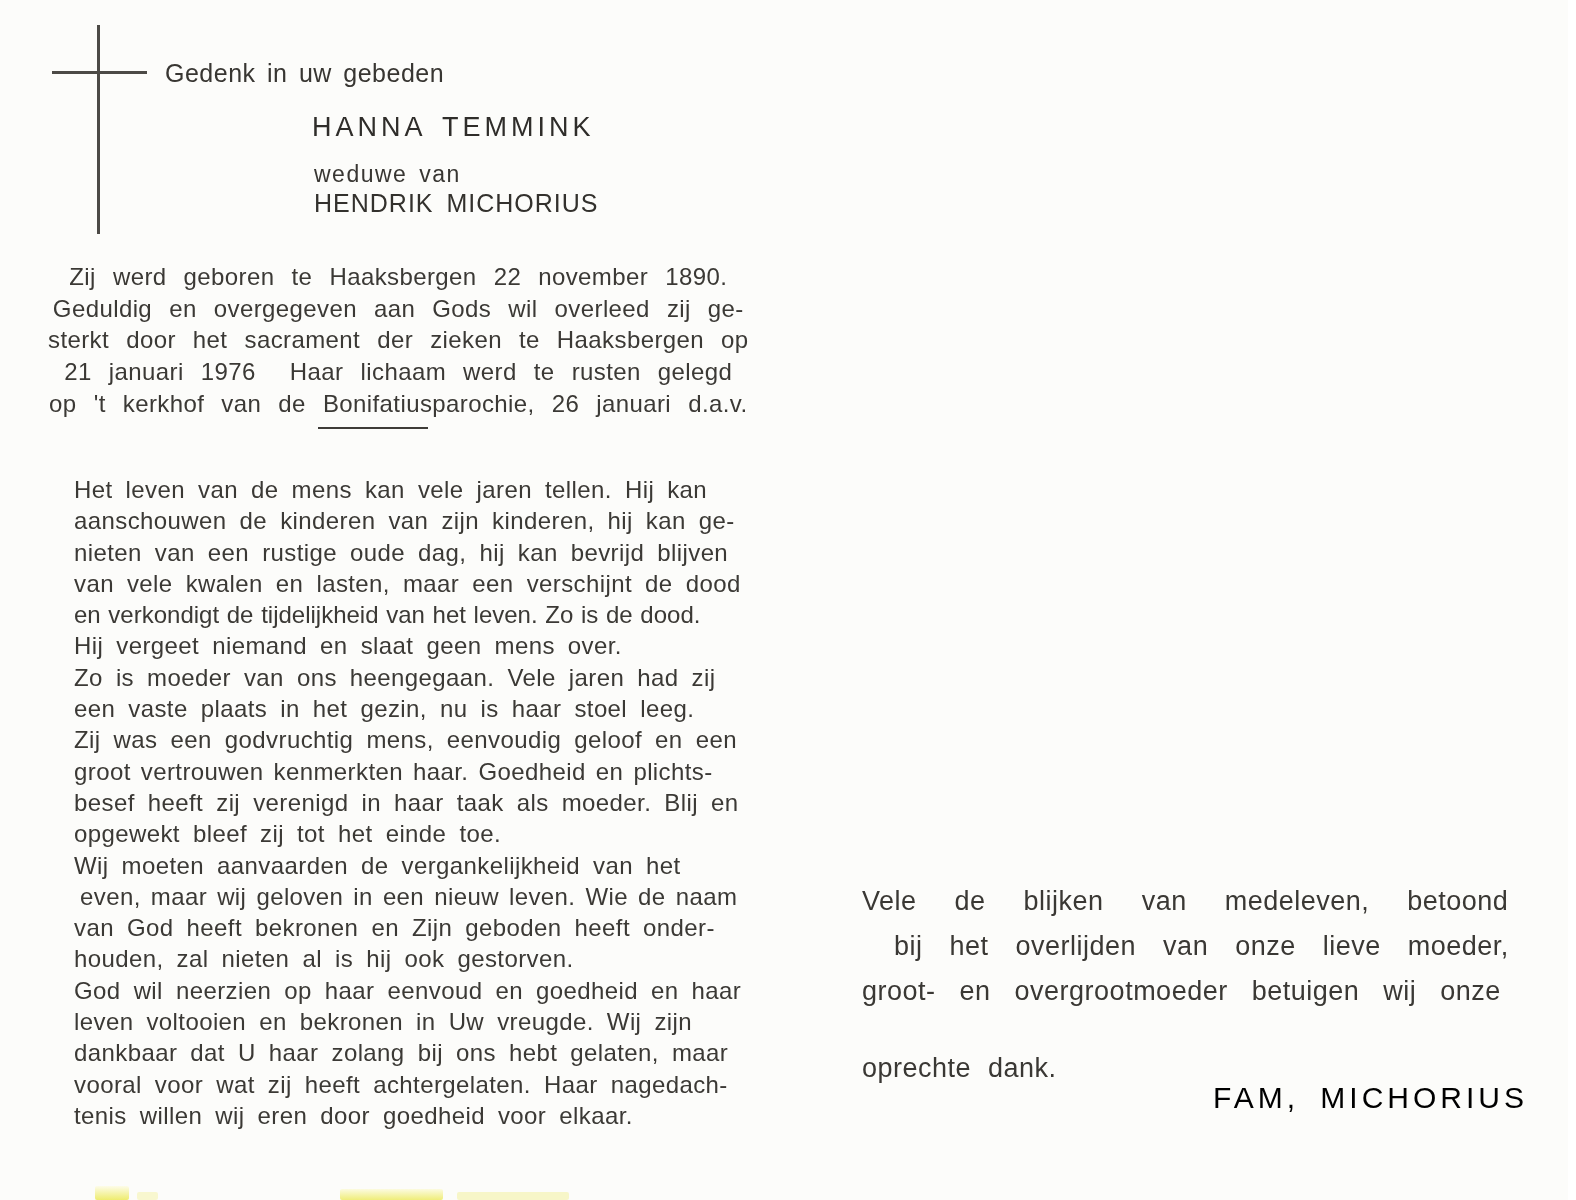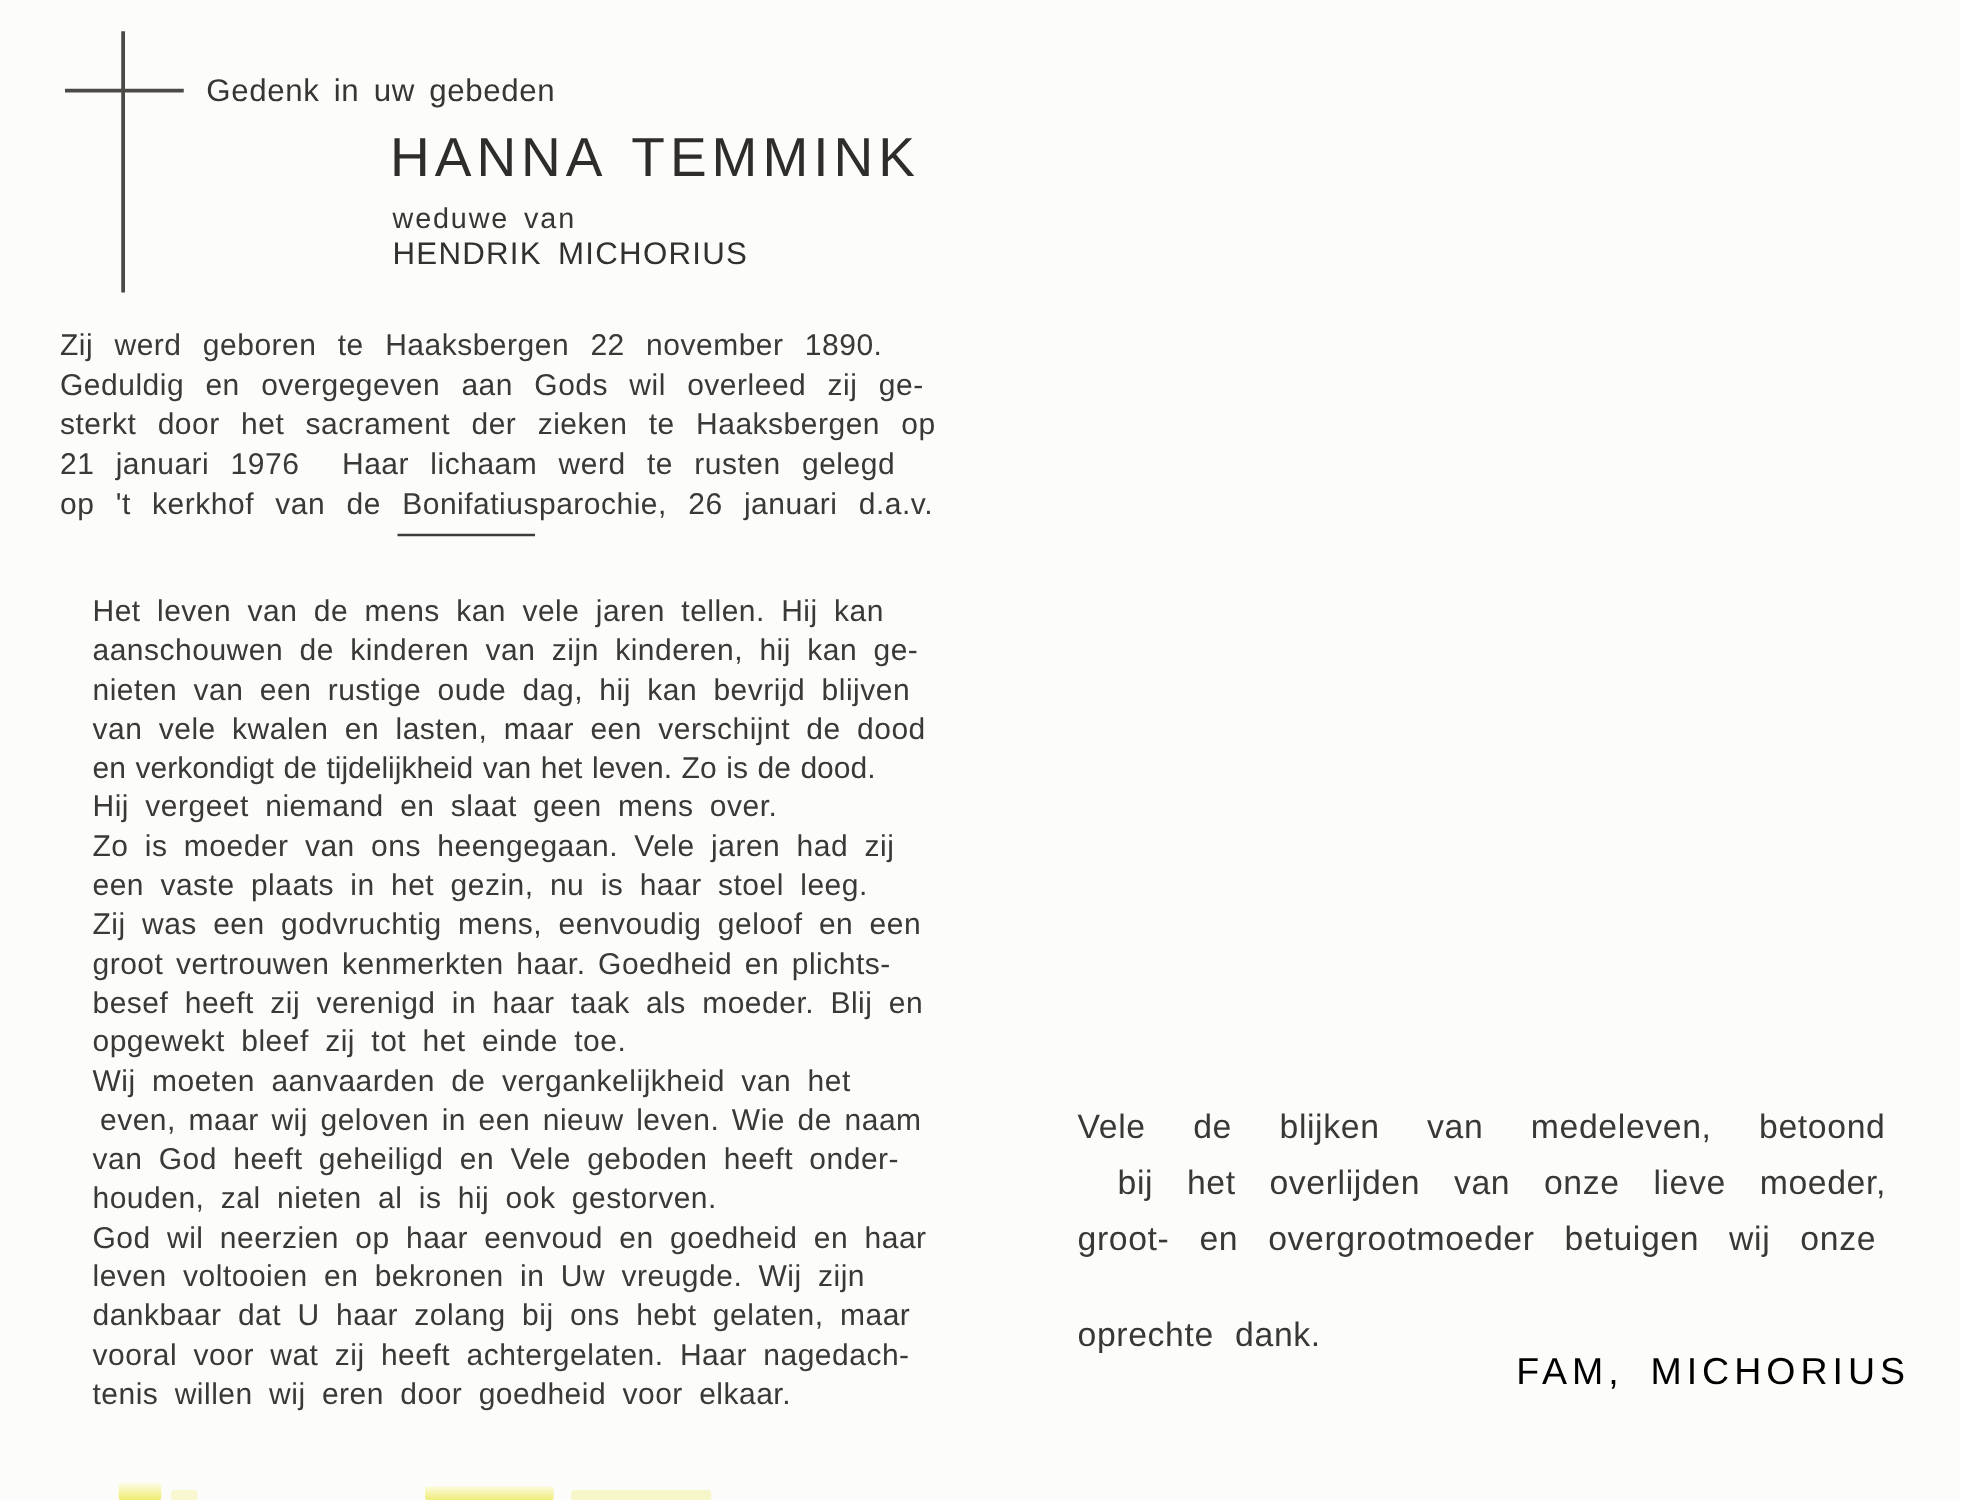--- a/index.html
+++ b/index.html
@@ -37,21 +37,21 @@
     line-height: 30px;
     letter-spacing: 0.5px;
     word-spacing: 4px;
     color: #383632;
     white-space: pre;
   }
   .deceased {
     position: absolute;
     left: 312px; top: 103px;
     margin: 0;
-    font-size: 44px;
+    font-size: 27px;
     font-weight: normal;
     line-height: 48px;
     letter-spacing: 4px;
     word-spacing: 6px;
     color: #2f2d2a;
     white-space: pre;
   }
   .relation {
     position: absolute;
     left: 314px; top: 160px;
@@ -78,20 +78,21 @@
   .vitae {
     position: absolute;
     left: 48px; top: 261px;
   }
   .vitae .line {
     font-size: 24px;
     line-height: 31.7px;
     letter-spacing: 0.4px;
     word-spacing: 10px;
     white-space: pre;
+    text-align: center;
   }
   .divider {
     position: absolute;
     left: 318px; top: 427px;
     width: 110px; height: 2px;
     background: #3e3c38;
   }
   .meditation {
     position: absolute;
     left: 48px; top: 474px; margin-left: 26px;
@@ -180,21 +181,21 @@
         <div class="line">en verkondigt de tijdelijkheid van het leven. Zo is de dood.</div>
         <div class="line">Hij vergeet niemand en slaat geen mens over.</div>
         <div class="line">Zo is moeder van ons heengegaan. Vele jaren had zij</div>
         <div class="line">een vaste plaats in het gezin, nu is haar stoel leeg.</div>
         <div class="line">Zij was een godvruchtig mens, eenvoudig geloof en een</div>
         <div class="line">groot vertrouwen kenmerkten haar. Goedheid en plichts-</div>
         <div class="line">besef heeft zij verenigd in haar taak als moeder. Blij en</div>
         <div class="line">opgewekt bleef zij tot het einde toe.</div>
         <div class="line">Wij moeten aanvaarden de vergankelijkheid van het</div>
         <div class="line">even, maar wij geloven in een nieuw leven. Wie de naam</div>
-        <div class="line">van God heeft geheiligd en Vele geboden heeft onder-</div>
+        <div class="line">van God heeft bekronen en Zijn geboden heeft onder-</div>
         <div class="line">houden, zal nieten al is hij ook gestorven.</div>
         <div class="line">God wil neerzien op haar eenvoud en goedheid en haar</div>
         <div class="line">leven voltooien en bekronen in Uw vreugde. Wij zijn</div>
         <div class="line">dankbaar dat U haar zolang bij ons hebt gelaten, maar</div>
         <div class="line">vooral voor wat zij heeft achtergelaten. Haar nagedach-</div>
         <div class="line">tenis willen wij eren door goedheid voor elkaar.</div>
       </div>
   </section>
 
   <section>

